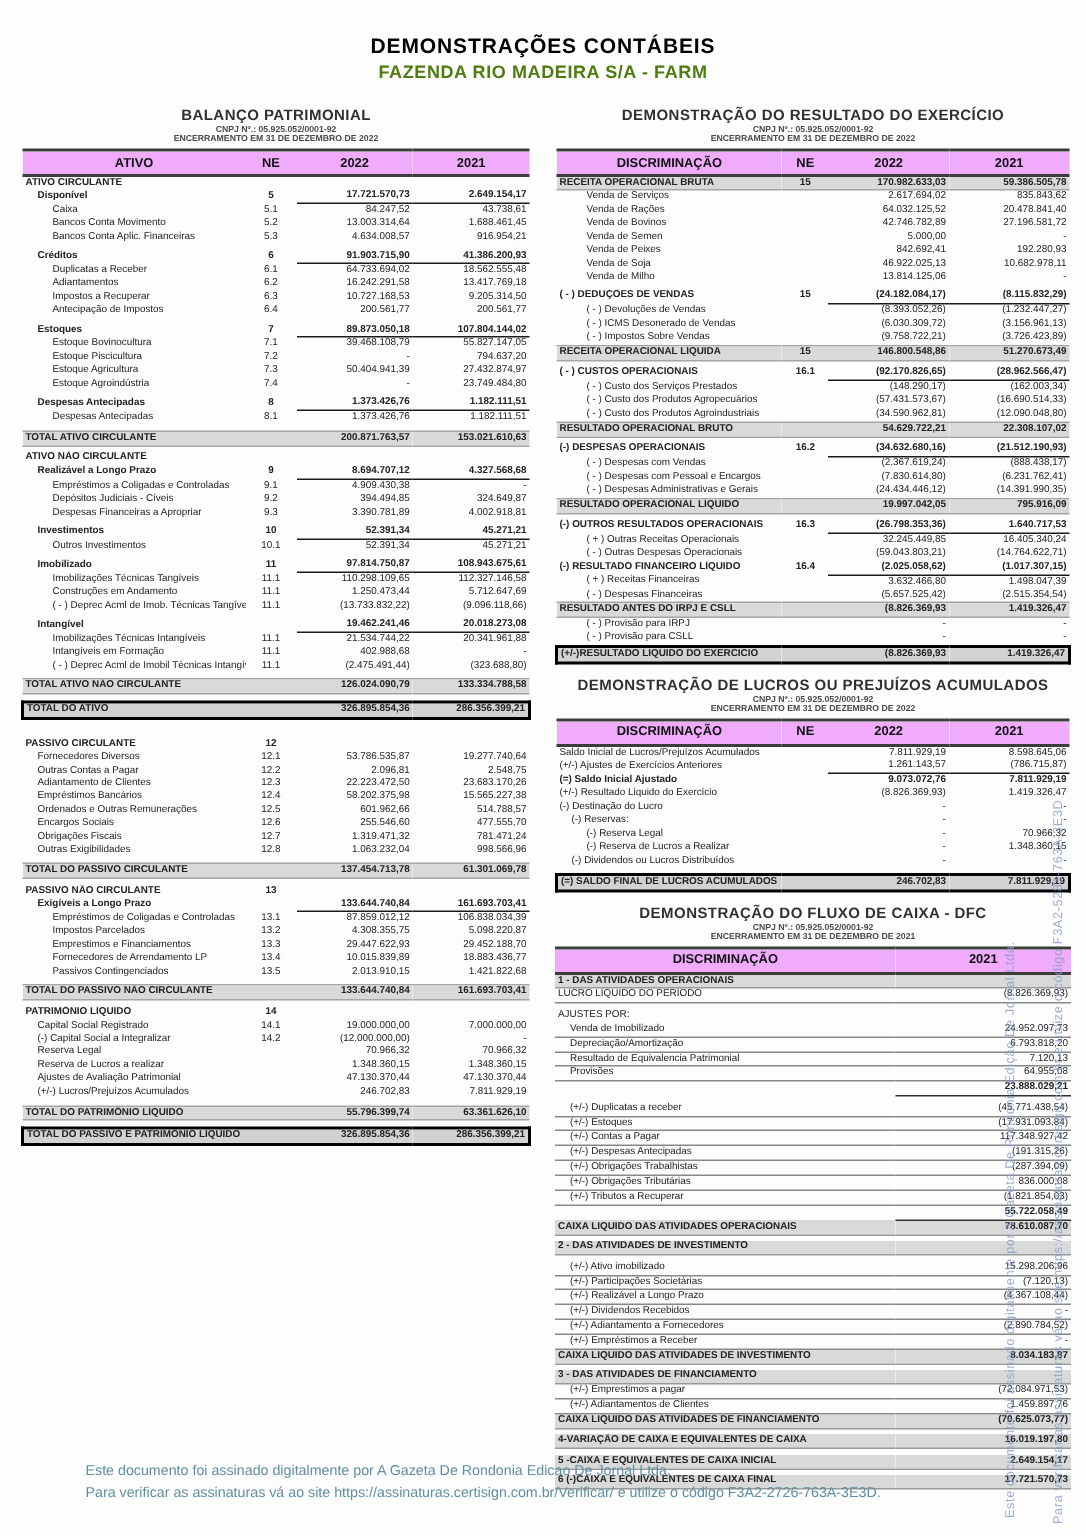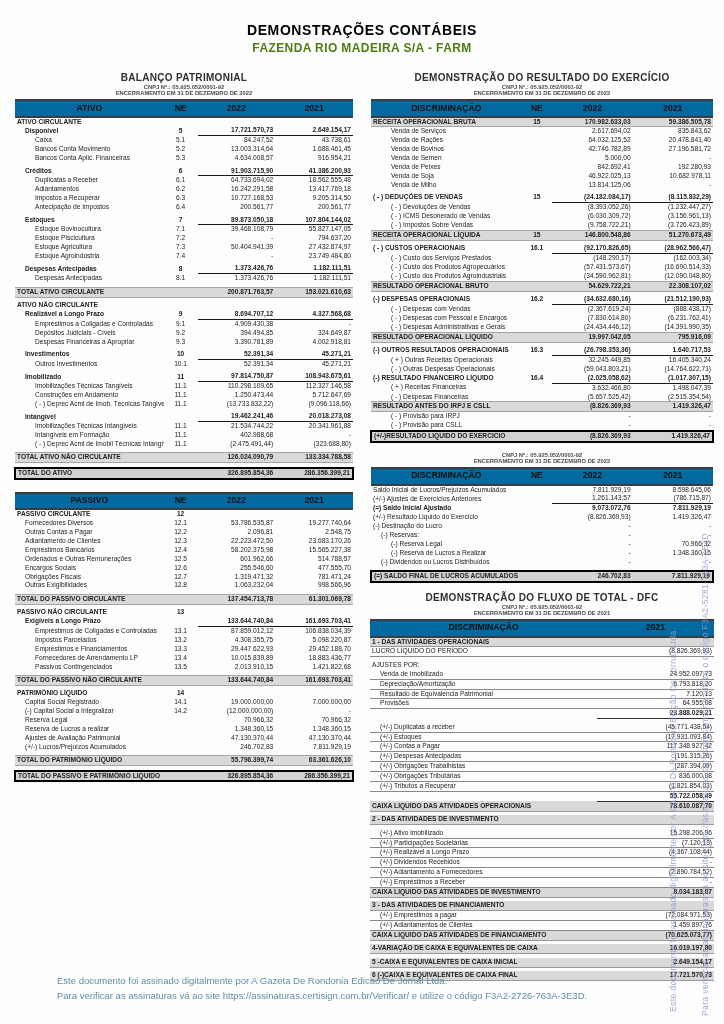--- a/index.html
+++ b/index.html
@@ -12,21 +12,21 @@
   .col-left{position:absolute;left:14px;top:72px;width:340px}
   .col-right{position:absolute;left:370px;top:72px;width:344px}
 
   .stmt-head{text-align:center;margin-bottom:3px;margin-top:0}
   .stmt-title{font-size:10px;font-weight:bold;color:#303030;letter-spacing:.3px}
   .stmt-cnpj{font-size:5.8px;font-weight:bold;color:#4a4a4a;margin-top:1px}
   .stmt-enc{font-size:5.8px;font-weight:bold;color:#4a4a4a}
 
   table{width:100%;border-collapse:collapse;table-layout:fixed;font-size:6.6px;color:#222}
   td{padding:0 2px;line-height:1.35;white-space:nowrap;overflow:hidden}
-  tr.hd td{background:#0369a1;font-weight:bold;font-size:8.6px;text-align:center;
+  tr.hd td{background:#f0abfc;font-weight:bold;font-size:8.6px;text-align:center;
            border-top:2px solid #3c3c3c;border-bottom:2px solid #3c3c3c;padding:1.5px 2px;color:#101010}
   td.num{text-align:right}
   td.ne{text-align:center}
   tr.sec td{font-weight:bold}
   tr.g td{font-weight:bold}
   tr.i1 td.lab{padding-left:10px}
   tr.i2 td.lab{padding-left:20px}
   tr.g.i1 td.lab{padding-left:10px}
   td.u{border-bottom:1px solid #1a1a1a}
   tr.tot td{background:#d9d9d9;font-weight:bold;border-top:.5px solid #a5a5a5;border-bottom:.5px solid #a5a5a5}
@@ -319,26 +319,20 @@
       </tbody>
     </table>
   <table class="mt">
       <colgroup>
         <col style="width: 44%;">
         <col style="width: 10%;">
         <col style="width: 23%;">
         <col style="width: 23%;">
       </colgroup>
       <tbody>
-        <tr class="hd">
-          <td>PASSIVO</td>
-          <td>NE</td>
-          <td>2022</td>
-          <td>2021</td>
-        </tr>
         <tr class="sec">
           <td class="lab">PASSIVO CIRCULANTE</td>
           <td class="ne">12</td>
           <td class="num"></td>
           <td class="num"></td>
         </tr>
         <tr class="i1">
           <td class="lab">Fornecedores Diversos</td>
           <td class="ne">12.1</td>
           <td class="num">53.786.535,87</td>
@@ -743,20 +737,21 @@
         <tr class="grand">
           <td class="lab">(+/-)RESULTADO LIQUIDO DO EXERCICIO</td>
           <td class="ne"></td>
           <td class="num">(8.826.369,93</td>
           <td class="num">1.419.326,47</td>
         </tr>
       </tbody>
     </table>
 
   <div class="stmt-head mt2">
+    <div class="stmt-title">DEMONSTRAÇÃO DE LUCROS OU PREJUÍZOS ACUMULADOS</div>
     <div class="stmt-cnpj">CNPJ Nº.: 05.925.052/0001-92</div>
     <div class="stmt-enc">ENCERRAMENTO EM 31 DE DEZEMBRO DE 2022</div>
   </div>
   <table>
       <colgroup>
         <col style="width: 44%;">
         <col style="width: 9%;">
         <col style="width: 23.5%;">
         <col style="width: 23.5%;">
       </colgroup>
@@ -827,21 +822,21 @@
         <tr class="grand">
           <td class="lab">(=) SALDO FINAL DE LUCROS ACUMULADOS</td>
           <td class="ne"></td>
           <td class="num">246.702,83</td>
           <td class="num">7.811.929,19</td>
         </tr>
       </tbody>
     </table>
 
   <div class="stmt-head mt2">
-    <div class="stmt-title">DEMONSTRAÇÃO DO FLUXO DE TOTAL - DFC</div>
+    <div class="stmt-title">DEMONSTRAÇÃO DO FLUXO DE CAIXA - DFC</div>
     <div class="stmt-cnpj">CNPJ Nº.: 05.925.052/0001-92</div>
     <div class="stmt-enc">ENCERRAMENTO EM 31 DE DEZEMBRO DE 2021</div>
   </div>
   <table>
       <colgroup>
         <col style="width: 66%;">
         <col style="width: 34%;">
       </colgroup>
       <tbody>
         <tr class="hd">

